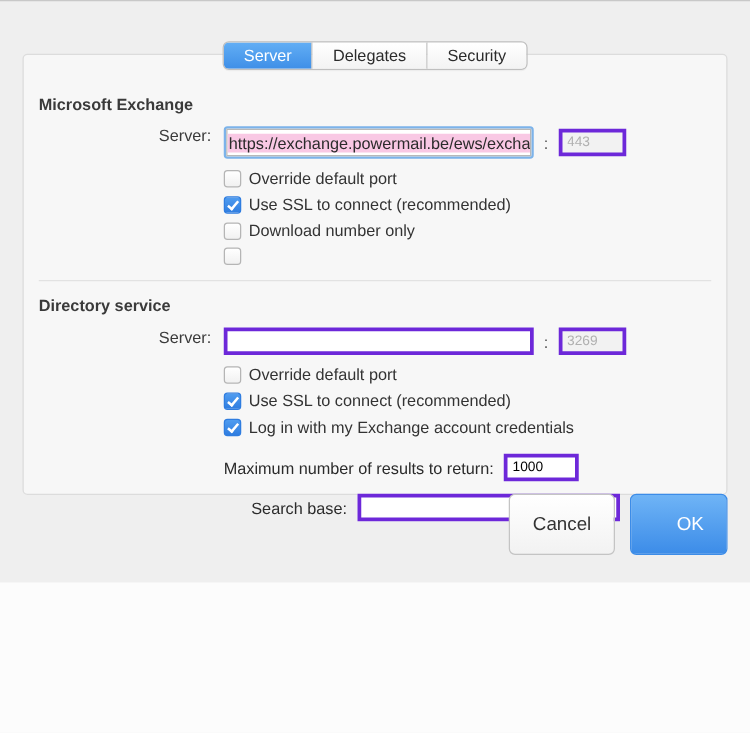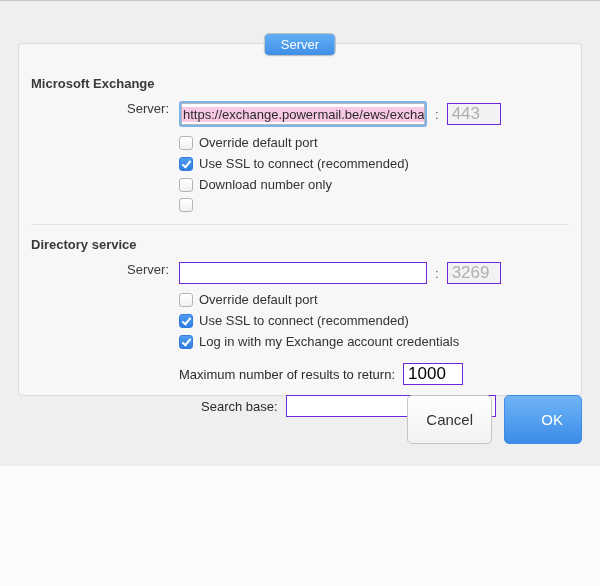--- a/index.html
+++ b/index.html
@@ -89,23 +89,23 @@
     align-items: center;
     margin-bottom: 6px;
   }
   .indent-label {
     margin-left: 148px;
     margin-right: 8px;
   }
 
   input[type="text"].text-field {
     height: 22px;
-    border: 1px solid #6d28d9;
+    border: 3px solid #6d28d9;
     background: #fff;
-    font-size: 17px;
+    font-size: 11px;
     padding: 0 4px;
     box-sizing: border-box;
   }
   input[type="text"].text-field::placeholder { color: #b0b0b0; }
   input[type="text"].text-field:disabled { background: #f2f2f2; color: #b0b0b0; }
 
   .server-field {
     width: 244px;
   }
   .focused-wrap {
@@ -207,20 +207,22 @@
     color: #fff;
   }
 </style>
 </head>
 <body>
 
 <div class="window">
 
   <div class="seg">
     <div class="seg-item active"><span>Server</span></div>
+    <div class="seg-item"><span>Delegates</span></div>
+    <div class="seg-item"><span>Security</span></div>
   </div>
 
   <div class="content-panel">
 
     <div class="section-title">Microsoft Exchange</div>
 
     <div class="row">
       <div class="label-col">Server:</div>
       <div class="field-col">
         <span class="focused-wrap">

